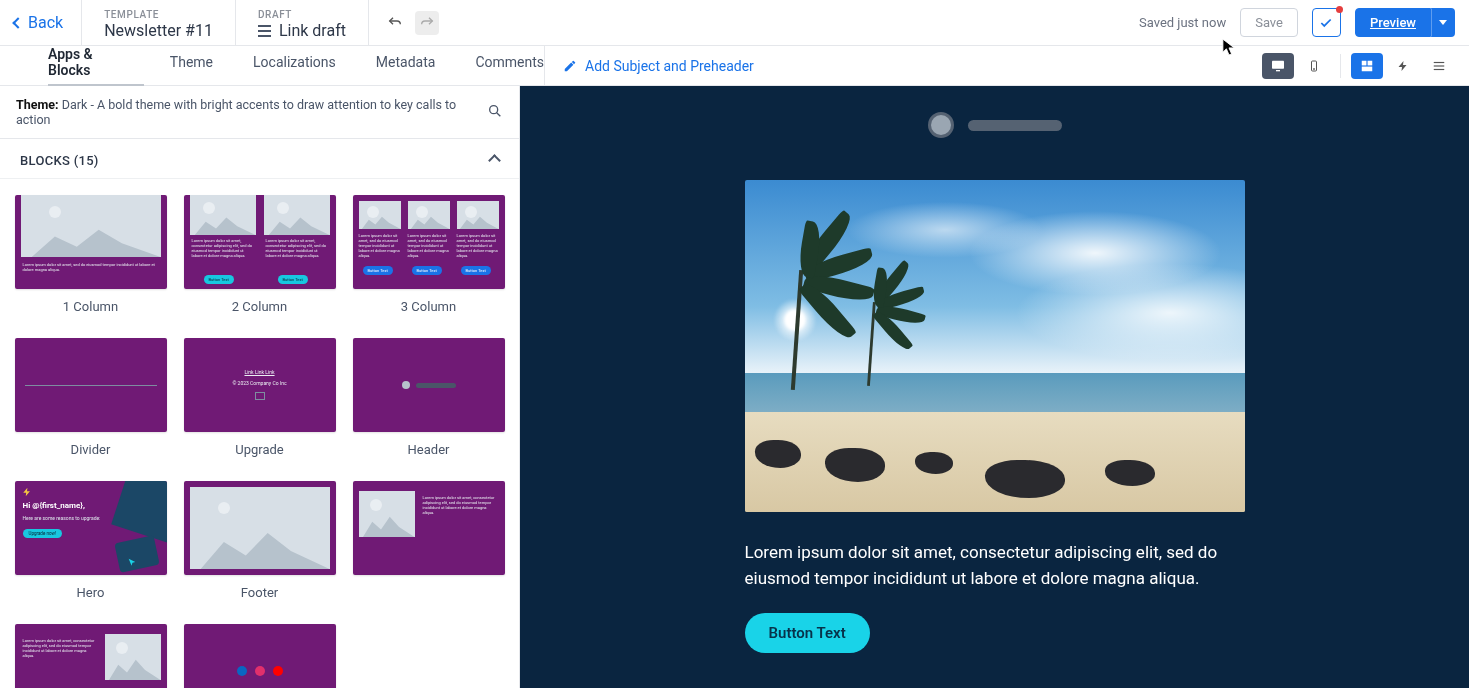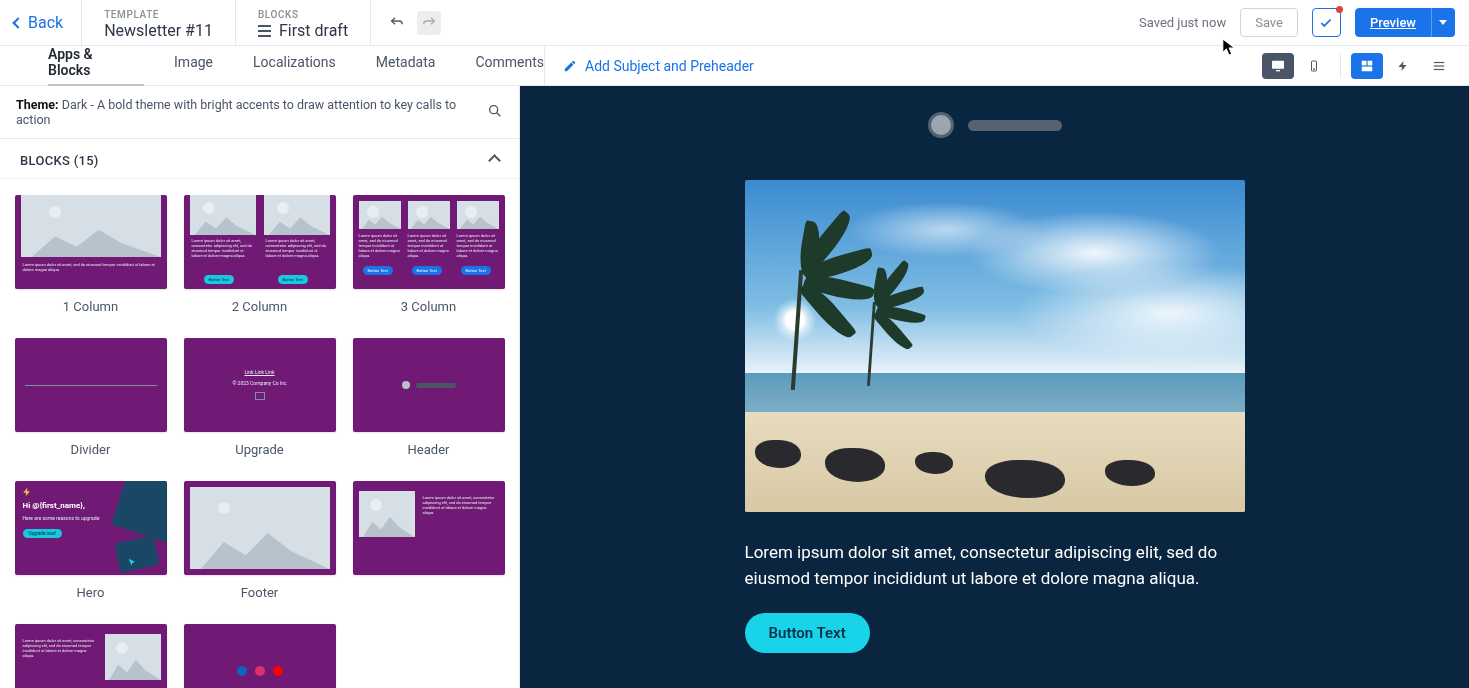--- a/index.html
+++ b/index.html
@@ -117,28 +117,28 @@
       <span class="chevron-left"></span>
       <span>Back</span>
     </div>
   </div>
   <div class="meta-cols">
     <div class="meta-col">
       <span class="meta-label">TEMPLATE</span>
       <span class="meta-value">Newsletter #11</span>
     </div>
     <div class="meta-col">
-      <span class="meta-label">BLOCKS</span>
+      <span class="meta-label">DRAFT</span>
       <span class="meta-value">
         <span class="hamburger-icon">
             <span></span>
             <span></span>
             <span></span>
           </span>
-        <span>First draft</span>
+        <span>Link draft</span>
       </span>
     </div>
   </div>
   <div class="undo-redo">
     <div class="ur-btn">
       <svg width="16" height="16" viewBox="0 0 24 24" fill="none" stroke="currentColor" stroke-width="2">
           <path d="M9 14L4 9l5-5"></path>
           <path d="M4 9h11a5 5 0 015 5v0"></path>
         </svg>
     </div>
@@ -165,21 +165,21 @@
           <span class="caret-down"></span>
         </div>
     </div>
   </div>
 </div>
 
 <div class="secondrow">
   <div class="tabs-wrap" style="position:relative">
     <div class="tabs">
       <div class="tab active">Apps &amp; Blocks</div>
-      <div class="tab">Image</div>
+      <div class="tab">Theme</div>
       <div class="tab">Localizations</div>
       <div class="tab">Metadata</div>
       <div class="tab">Comments</div>
     </div>
     <div class="tabs-underline"></div>
   </div>
   <div class="subject-area">
     <svg class="pencil-icon" viewBox="0 0 24 24" fill="#1a73e8">
         <path d="M3 17.25V21h3.75L17.81 9.94l-3.75-3.75L3 17.25zM20.71 7.04a1 1 0 000-1.41l-2.34-2.34a1 1 0 00-1.41 0l-1.83 1.83 3.75 3.75 1.83-1.83z"></path>
       </svg>

